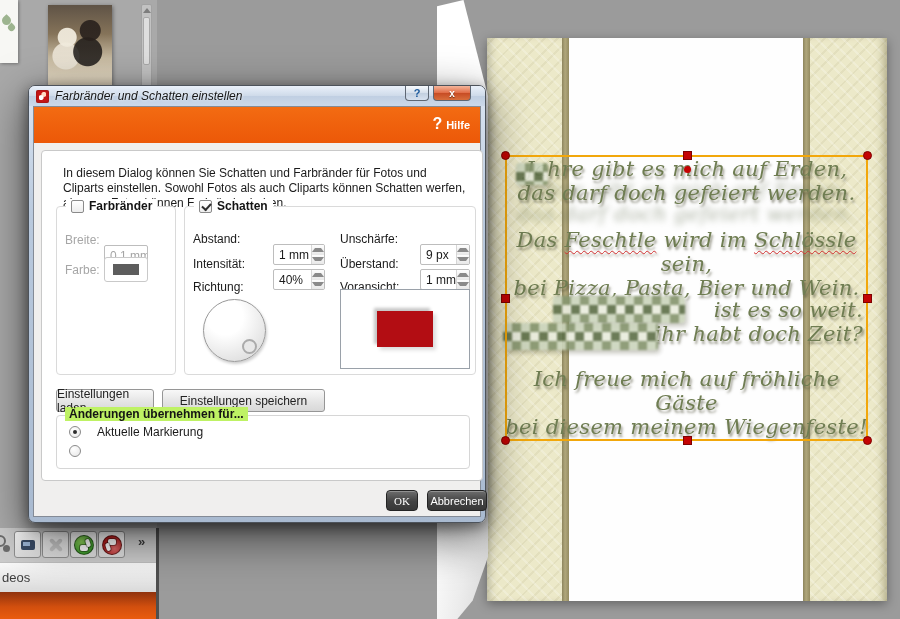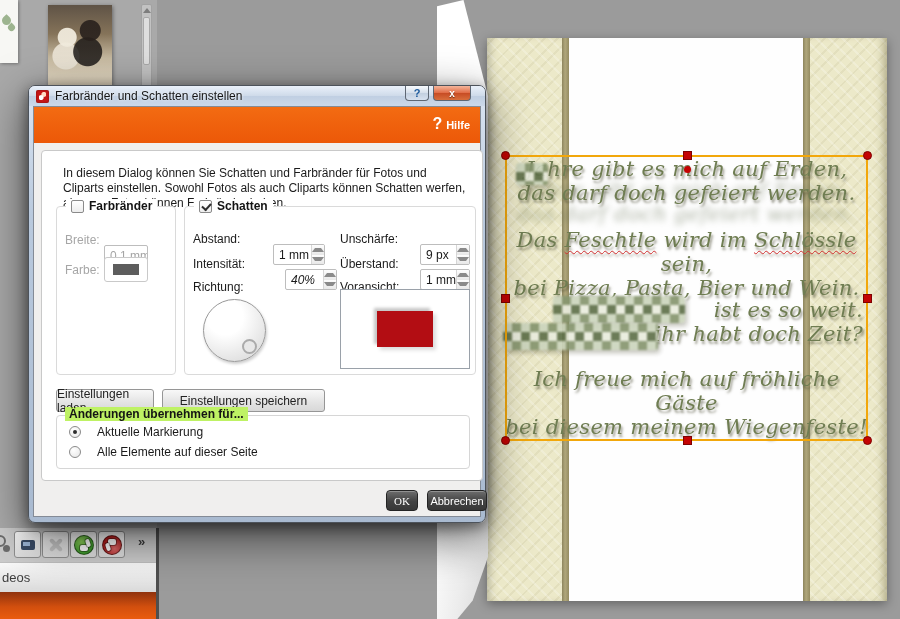--- a/index.html
+++ b/index.html
@@ -80,21 +80,21 @@
   .spell { text-decoration:underline wavy #d03030 1px; text-underline-offset:3px; }
   .mosaic { position:absolute; filter:blur(1.2px); opacity:.92; border-radius:3px;
     background:repeating-conic-gradient(#87966f 0% 25%, #e9ecdd 25% 50%, #60714a 50% 75%, #ccd5bd 75% 100%);
     background-size:18px 18px; box-shadow:2px 3px 4px rgba(70,70,45,.35); }
 
   
   .dialog { position:absolute; left:28px; top:85px; width:458px; height:438px; border-radius:7px;
     background:linear-gradient(#dbe5f2,#b9c9dd 30%,#a9bad0); border:1px solid #4d535b;
     box-shadow:0 14px 45px rgba(0,0,0,.6), 0 4px 14px rgba(0,0,0,.45); }
   .titlebar { position:absolute; left:0; top:0; right:0; height:20px; display:flex; align-items:center; padding-left:7px;
-    border-radius:6px 6px 0 0; background:linear-gradient(#eaf1fa,#cfdbea 48%,#c0cfe2 52%,#cbd8e9); }
+    border-radius:6px 6px 0 0; background:linear-gradient(#eaf1fa,#cfdbea 48%,#c0cfe2 52%,#cbd8e9);font-style:italic; }
   .dlg-icon { width:13px; height:13px; background:#c41616; border-radius:2px; position:relative; flex:0 0 13px;
     box-shadow:inset 0 0 2px rgba(0,0,0,.4); }
   .dlg-icon::after { content:""; position:absolute; left:3px; top:2px; width:7px; height:8px;
     background:radial-gradient(circle at 30% 70%, #ffffff 0 2px, transparent 3px), radial-gradient(circle at 70% 30%, #ffd9c0 0 2px, transparent 3px); }
   .dlg-title { font-size:12px; color:#161616; margin-left:6px; text-shadow:0 0 3px rgba(255,255,255,.9); }
   .win-btn { position:absolute; top:0; height:15px; border:1px solid #5e6773; border-top:none; border-radius:0 0 4px 4px;
     display:flex; align-items:center; justify-content:center; }
   .win-help { right:56px; width:24px; background:linear-gradient(#f7fafd,#d4deea 50%,#c2cfdf 52%,#d6e1ef); color:#1c5a9c; font-weight:bold; font-size:11px; }
   .win-close { right:14px; width:38px; background:linear-gradient(#f4b59b,#e06a43 50%,#c74c24 52%,#d86e3c); color:#fff; font-weight:bold; font-size:10px; text-shadow:0 1px 1px rgba(0,0,0,.5); }
   .dlg-content { position:absolute; left:4px; right:4px; top:20px; bottom:5px; background:#f0efee; border:1px solid #848b96; }
@@ -303,21 +303,21 @@
               <div class="arrows">
                   <div>
                     <div class="tri-up"></div>
                   </div>
                   <div>
                     <div class="tri-dn"></div>
                   </div>
                 </div>
             </div>
             <div class="flabel" style="left:8px; top:50px;">Intensität:</div>
-            <div class="spin" style="left:100px; top:46px; width:52px;font-style:italic;">
+            <div class="spin" style="left:88px; top:46px; width:52px;">
               <div class="val">40%</div>
               <div class="arrows">
                   <div>
                     <div class="tri-up"></div>
                   </div>
                   <div>
                     <div class="tri-dn"></div>
                   </div>
                 </div>
             </div>
@@ -347,21 +347,20 @@
           <div class="btn abs" style="left:120px; top:238px; width:163px;">Einstellungen speichern</div>
 
           <div class="apply-group">
             <div class="apply-legend">Änderungen übernehmen für...</div>
             <div class="radio-row" style="top:9px;">
               <div class="rb sel"></div>
               <span>Aktuelle Markierung</span>
             </div>
             <div class="radio-row" style="top:29px;">
               <div class="rb"></div>
-              <span>Alle Elemente auf dieser Seite</span>
             </div>
           </div>
         </div>
 
         <div class="dark-btn" style="left:352px; width:32px;font-family:Liberation Serif, serif;">OK</div>
         <div class="dark-btn" style="left:393px; width:60px;">Abbrechen</div>
       </div>
     </div>
   </div>
 

